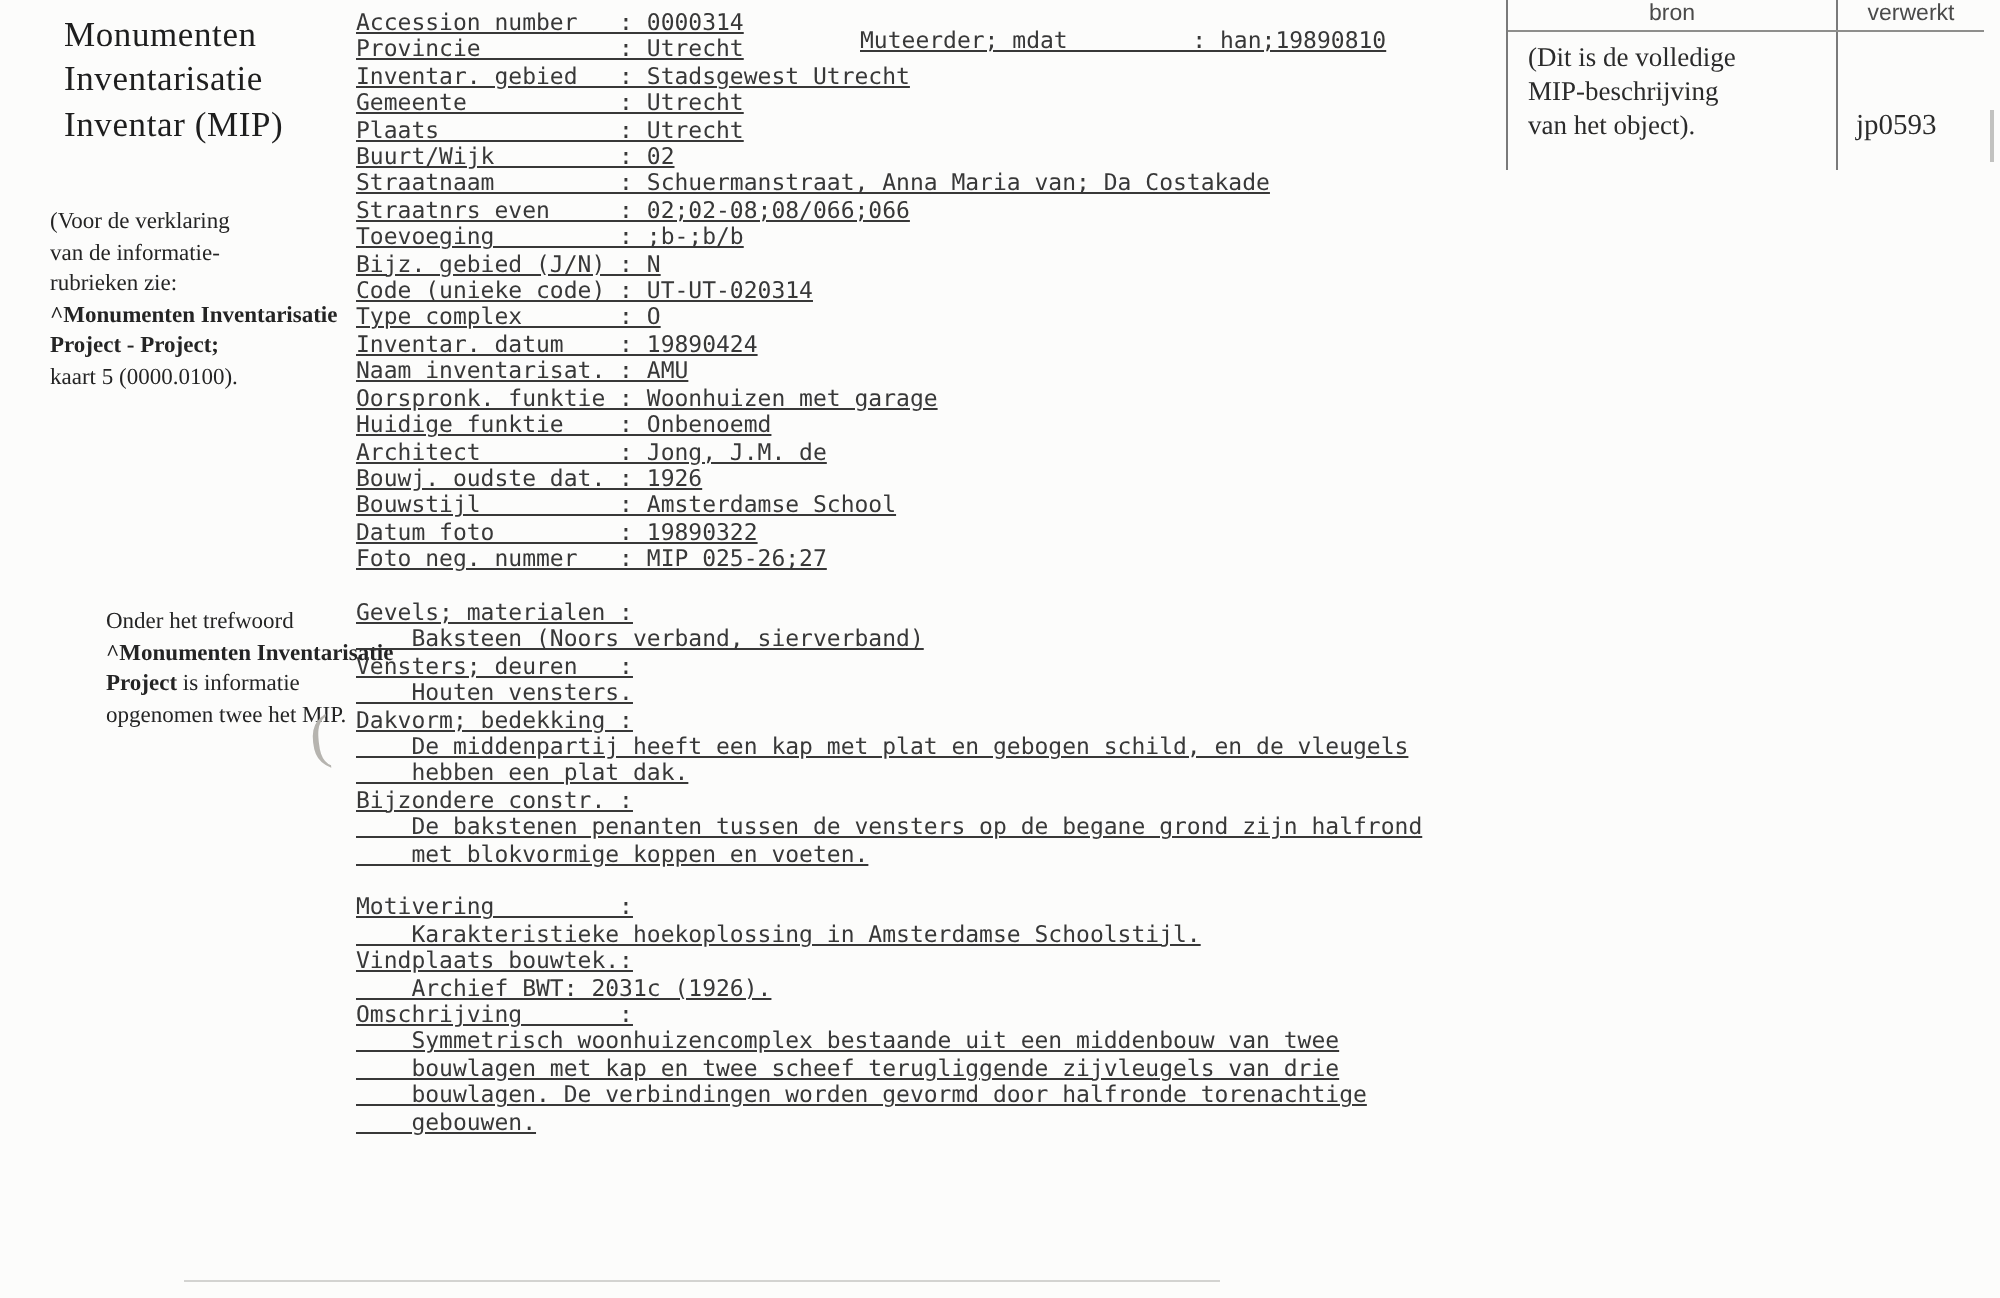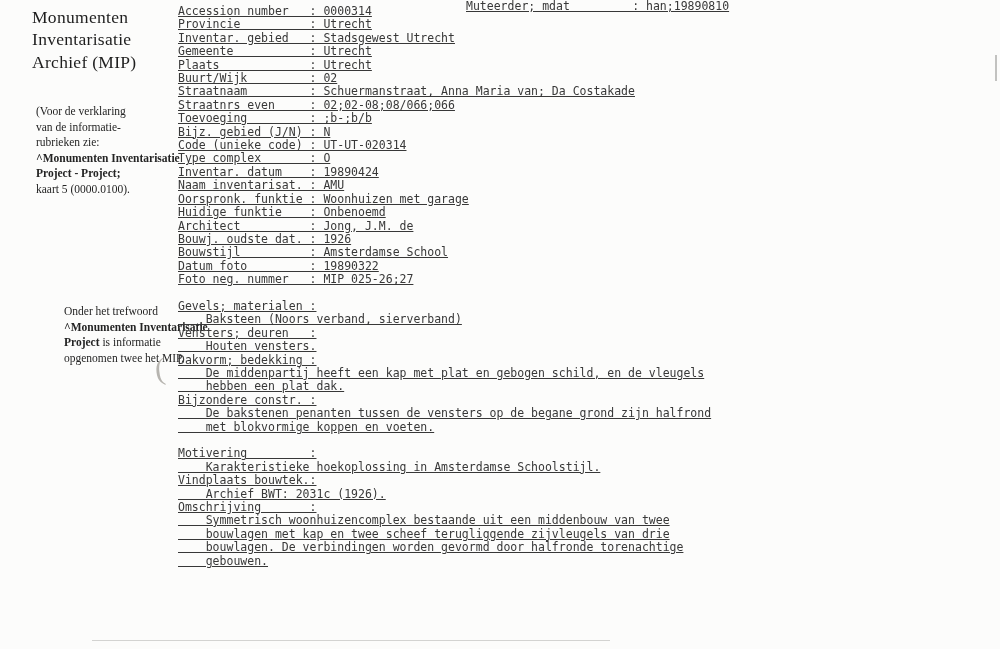--- a/index.html
+++ b/index.html
@@ -9,37 +9,37 @@
     font-family:"Liberation Serif", serif;
     color:#232323;
   }
   
   .doc-title {
     position:absolute; left:32px; top:6px;
     font-size:17.5px; line-height:22.3px; letter-spacing:0.3px;
     color:#1e1e1e; white-space:nowrap;
   }
   .note {
-    position:absolute; left:36px;
+    position:absolute; left:25px;
     font-size:11.5px; line-height:15.6px;
     color:#242424; white-space:nowrap;
   }
   .note1 { top:104px; }
   .note2 { top:211px; }
   .note3 { top:304px;margin-left:28px; }
   .b { font-weight:bold; }
   
   .record, .muteerder {
     position:absolute; margin:0;
     font-family:"DejaVu Sans Mono", monospace;
     font-size:11.5px; line-height:13.4px;
     color:#383838; white-space:pre;text-decoration:underline;
   }
   .record   { left:178px; top:5px; }
-  .muteerder{ left:430px; top:0;margin-left:36px; }
+  .muteerder{ left:430px; top:14px; }
   
   .srcbox {
     position:absolute; left:753px; top:0; width:238px; height:85px;
     border-left:1px solid #7a7a7a;
   }
   .src-divider  { position:absolute; left:164px; top:0; width:1px; height:85px; background:#7a7a7a; }
   .src-headrule { position:absolute; left:0; top:15px; width:238px; height:1px; background:#8e8e8c; }
   .src-h {
     position:absolute; top:1px;
     font-family:"Liberation Sans", sans-serif;
@@ -62,21 +62,21 @@
   }
 </style>
 </head>
 <body>
 
 <div class="page">
 
   <div class="doc-title">
     <div>Monumenten</div>
     <div>Inventarisatie</div>
-    <div>Archief (MIP)</div>
+    <div>Inventar (MIP)</div>
   </div>
 
   <div class="note note1">
     <div>(Voor de verklaring</div>
     <div>van de informatie-</div>
     <div>rubrieken zie:</div>
     <div class="b">^Monumenten Inventarisatie</div>
     <div class="b">Project - Project;</div>
     <div>kaart 5 (0000.0100).</div>
   </div>
@@ -126,18 +126,30 @@
     Karakteristieke hoekoplossing in Amsterdamse Schoolstijl.
 Vindplaats bouwtek.:
     Archief BWT: 2031c (1926).
 Omschrijving       :
     Symmetrisch woonhuizencomplex bestaande uit een middenbouw van twee
     bouwlagen met kap en twee scheef terugliggende zijvleugels van drie
     bouwlagen. De verbindingen worden gevormd door halfronde torenachtige
     gebouwen.</pre>
   <pre class="muteerder">Muteerder; mdat         : han;19890810</pre>
 
+  <div class="srcbox">
+    <div class="src-divider"></div>
+    <div class="src-headrule"></div>
+    <div class="src-h src-h1">bron</div>
+    <div class="src-h src-h2">verwerkt</div>
+    <div class="src-note">
+      <div>(Dit is de volledige</div>
+      <div>MIP-beschrijving</div>
+      <div>van het object).</div>
+    </div>
+    <div class="src-code">jp0593</div>
+  </div>
   <div class="src-rightedge"></div>
 
   <div class="bottomline"></div>
   <div class="penmark">(</div>
 
 </div>
 
 </body></html>

